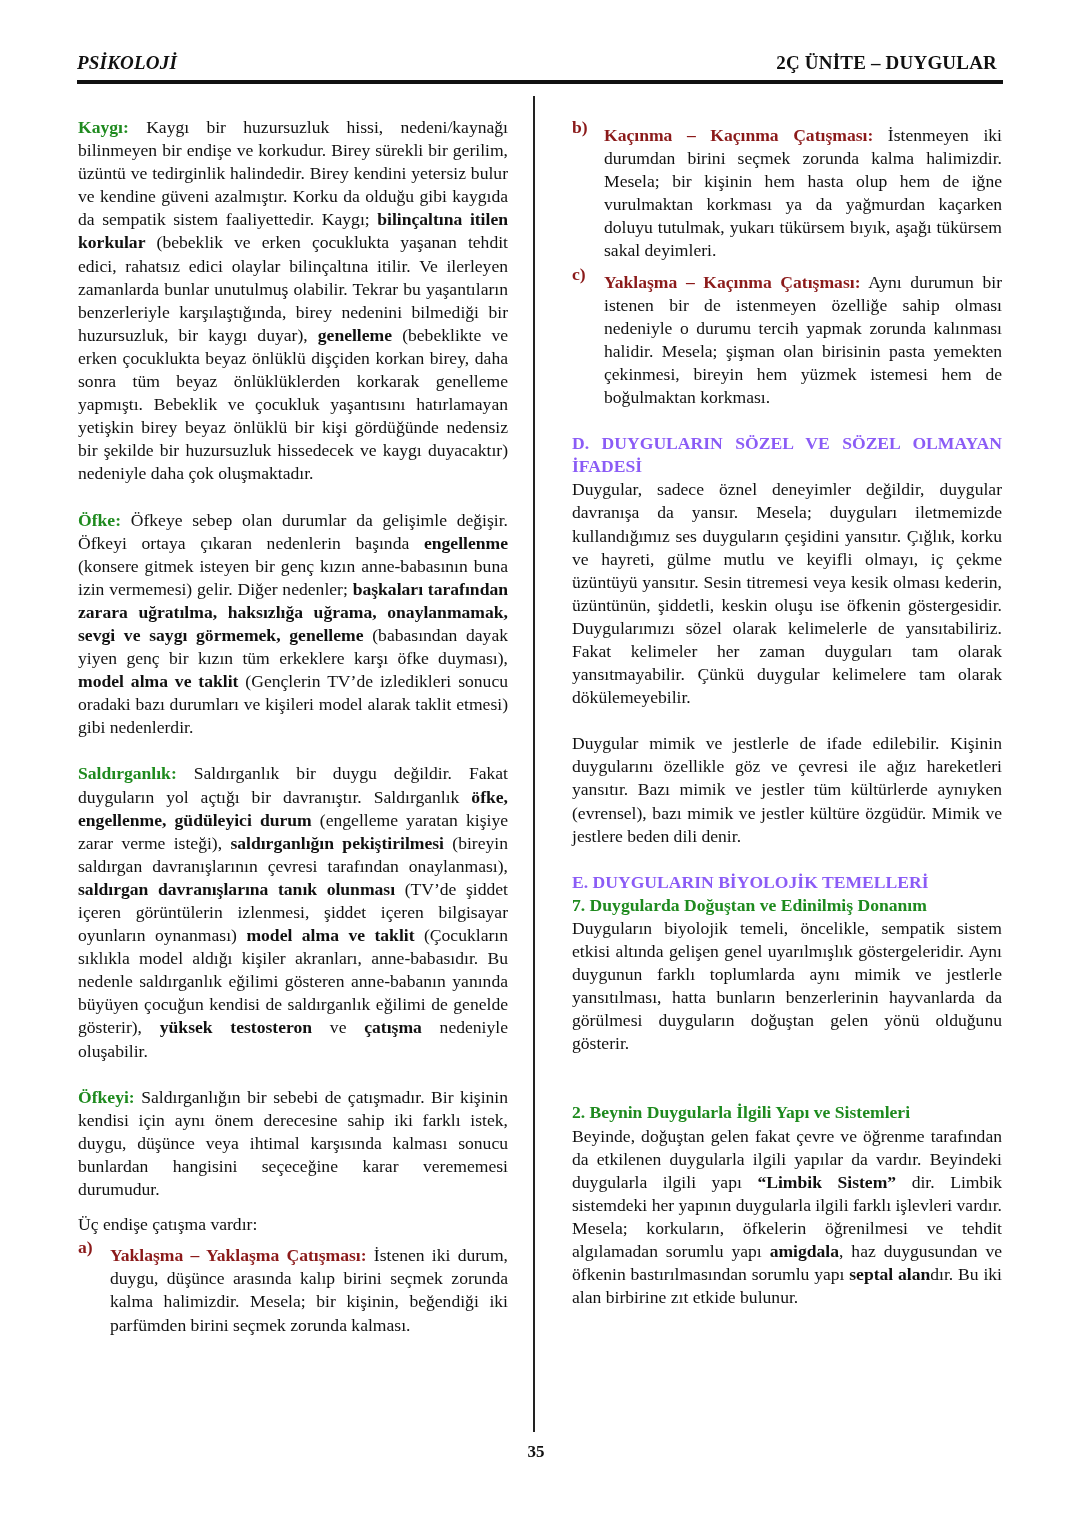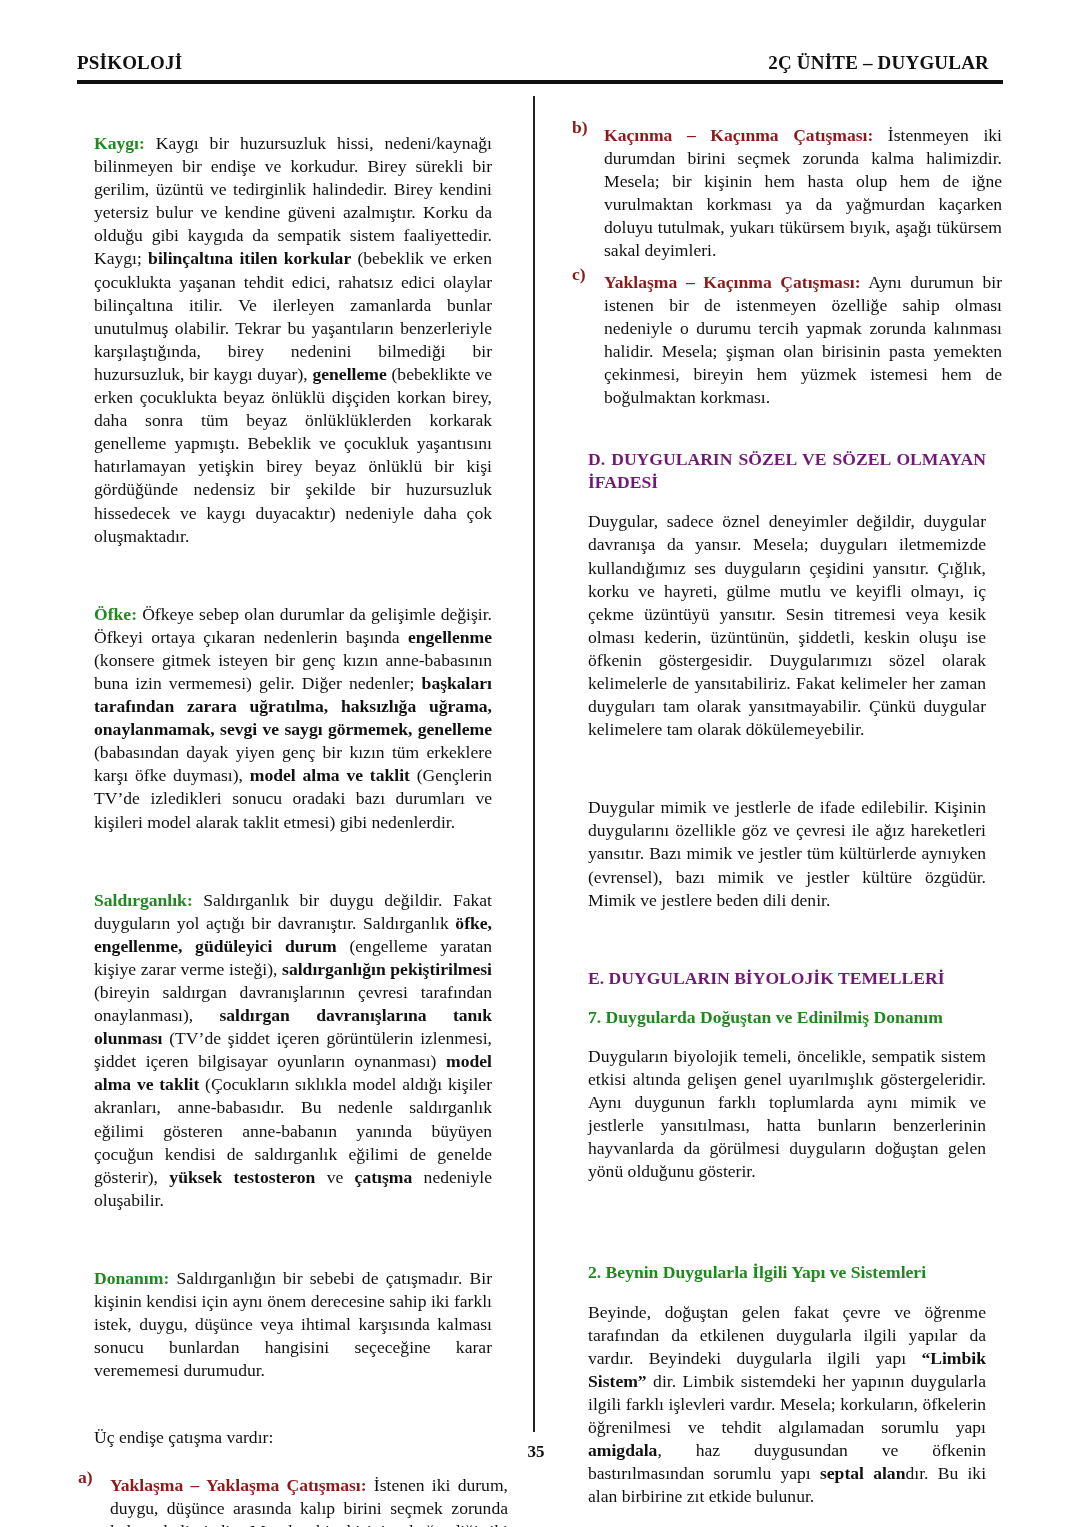--- a/index.html
+++ b/index.html
@@ -5,40 +5,40 @@
     html, body { margin: 0; padding: 0; background: #ffffff; }
     body {
       width: 1080px; height: 1527px; position: relative; overflow: hidden;
       font-family: "Liberation Serif", "DejaVu Serif", serif;
       color: #111111;
     }
     .header {
       position: absolute; left: 77px; top: 52px; width: 924px; height: 26px;
       font-weight: bold; font-size: 19px; letter-spacing: 0.2px;
     }
-    .header .left { position: absolute; left: 0; top: 0; }
-    .header .right { position: absolute; right: 12px; top: 0; }
+    .header .left { position: absolute; left: 0; top: 0; font-style: italic; }
+    .header .right { position: absolute; right: 4px; top: 0; }
     .header-rule {
       position: absolute; left: 77px; top: 80px; width: 926px; height: 4px; background: #111;
     }
     .col-divider {
       position: absolute; left: 533px; top: 96px; width: 2px; height: 1336px; background: #222;
     }
     .col {
       position: absolute; top: 116px; width: 430px;
       font-size: 17.6px; line-height: 23.1px; text-align: justify;
     }
     .col.left { left: 78px; }
     .col.right { left: 572px; }
-    p { margin: 16px; }
+    p { margin: 0; }
     .gap { height: 23px; }
     .gap-sm { height: 12px; }
     .lbl-green { color: #1e8a1e; font-weight: bold; }
     .lbl-dred { color: #8b1a1a; font-weight: bold; }
-    .h-red { color: #701a75; font-weight: bold; }
+    .h-red { color: #8b5cf6; font-weight: bold; }
     .h-green { color: #1e8a1e; font-weight: bold; }
     b { font-weight: bold; }
     .item { display: flex; }
     .item .mark { flex: 0 0 32px; color: #8b1a1a; font-weight: bold; }
     .item .body { flex: 1; text-align: justify; margin-top: 8px; }
     .page-num {
       position: absolute; left: 0; width: 1072px; top: 1442px; text-align: center;
       font-weight: bold; font-size: 17px;
     }
   </style>
@@ -59,21 +59,21 @@
   <div class="gap"></div>
   <p>
     <span class="lbl-green">Öfke:</span><span> Öfkeye sebep olan durumlar da gelişimle değişir. Öfkeyi ortaya çıkaran nedenlerin başında </span><b>engellenme</b><span> (konsere gitmek isteyen bir genç kızın anne-babasının buna izin vermemesi) gelir. Diğer nedenler; </span><b>başkaları tarafından zarara uğratılma, haksızlığa uğrama, onaylanmamak, sevgi ve saygı görmemek, genelleme</b><span> (babasından dayak yiyen genç bir kızın tüm erkeklere karşı öfke duyması), </span><b>model alma ve taklit</b><span> (Gençlerin TV’de izledikleri sonucu oradaki bazı durumları ve kişileri model alarak taklit etmesi) gibi nedenlerdir.</span>
   </p>
   <div class="gap"></div>
   <p>
     <span class="lbl-green">Saldırganlık:</span><span>  Saldırganlık bir duygu değildir. Fakat duyguların yol açtığı bir davranıştır. Saldırganlık </span><b>öfke, engellenme, güdüleyici durum</b><span> (engelleme yaratan kişiye zarar verme isteği), </span><b>saldırganlığın pekiştirilmesi</b><span> (bireyin saldırgan davranışlarının çevresi tarafından onaylanması), </span><b>saldırgan davranışlarına tanık olunması</b><span> (TV’de şiddet içeren görüntülerin izlenmesi, şiddet içeren bilgisayar oyunların oynanması) </span><b>model alma ve taklit</b><span> (Çocukların sıklıkla model aldığı kişiler akranları, anne-babasıdır. Bu nedenle saldırganlık eğilimi gösteren anne-babanın yanında büyüyen çocuğun kendisi de saldırganlık eğilimi de genelde gösterir), </span><b>yüksek testosteron</b><span> ve </span><b>çatışma</b><span> nedeniyle oluşabilir.</span>
   </p>
   <div class="gap"></div>
   <p>
-    <span class="lbl-green">Donanım:</span><span>  Saldırganlığın bir sebebi de çatışmadır. Bir kişinin kendisi için aynı önem derecesine sahip iki farklı istek, duygu, düşünce veya ihtimal karşısında kalması sonucu bunlardan hangisini seçeceğine karar verememesi durumudur.</span>
+    <span class="lbl-green">Öfkeyi:</span><span>  Saldırganlığın bir sebebi de çatışmadır. Bir kişinin kendisi için aynı önem derecesine sahip iki farklı istek, duygu, düşünce veya ihtimal karşısında kalması sonucu bunlardan hangisini seçeceğine karar verememesi durumudur.</span>
   </p>
   <div class="gap-sm"></div>
   <p>Üç endişe çatışma vardır:</p>
   <div class="item">
     <span class="mark">a)</span>
     <span class="body"><span class="lbl-dred">Yaklaşma – Yaklaşma Çatışması:</span><span> İstenen iki durum, duygu, düşünce arasında kalıp birini seçmek zorunda kalma halimizdir. Mesela; bir kişinin, beğendiği iki parfümden birini seçmek zorunda kalması.</span></span>
   </div>
 </div>
 
 <div class="col right">

